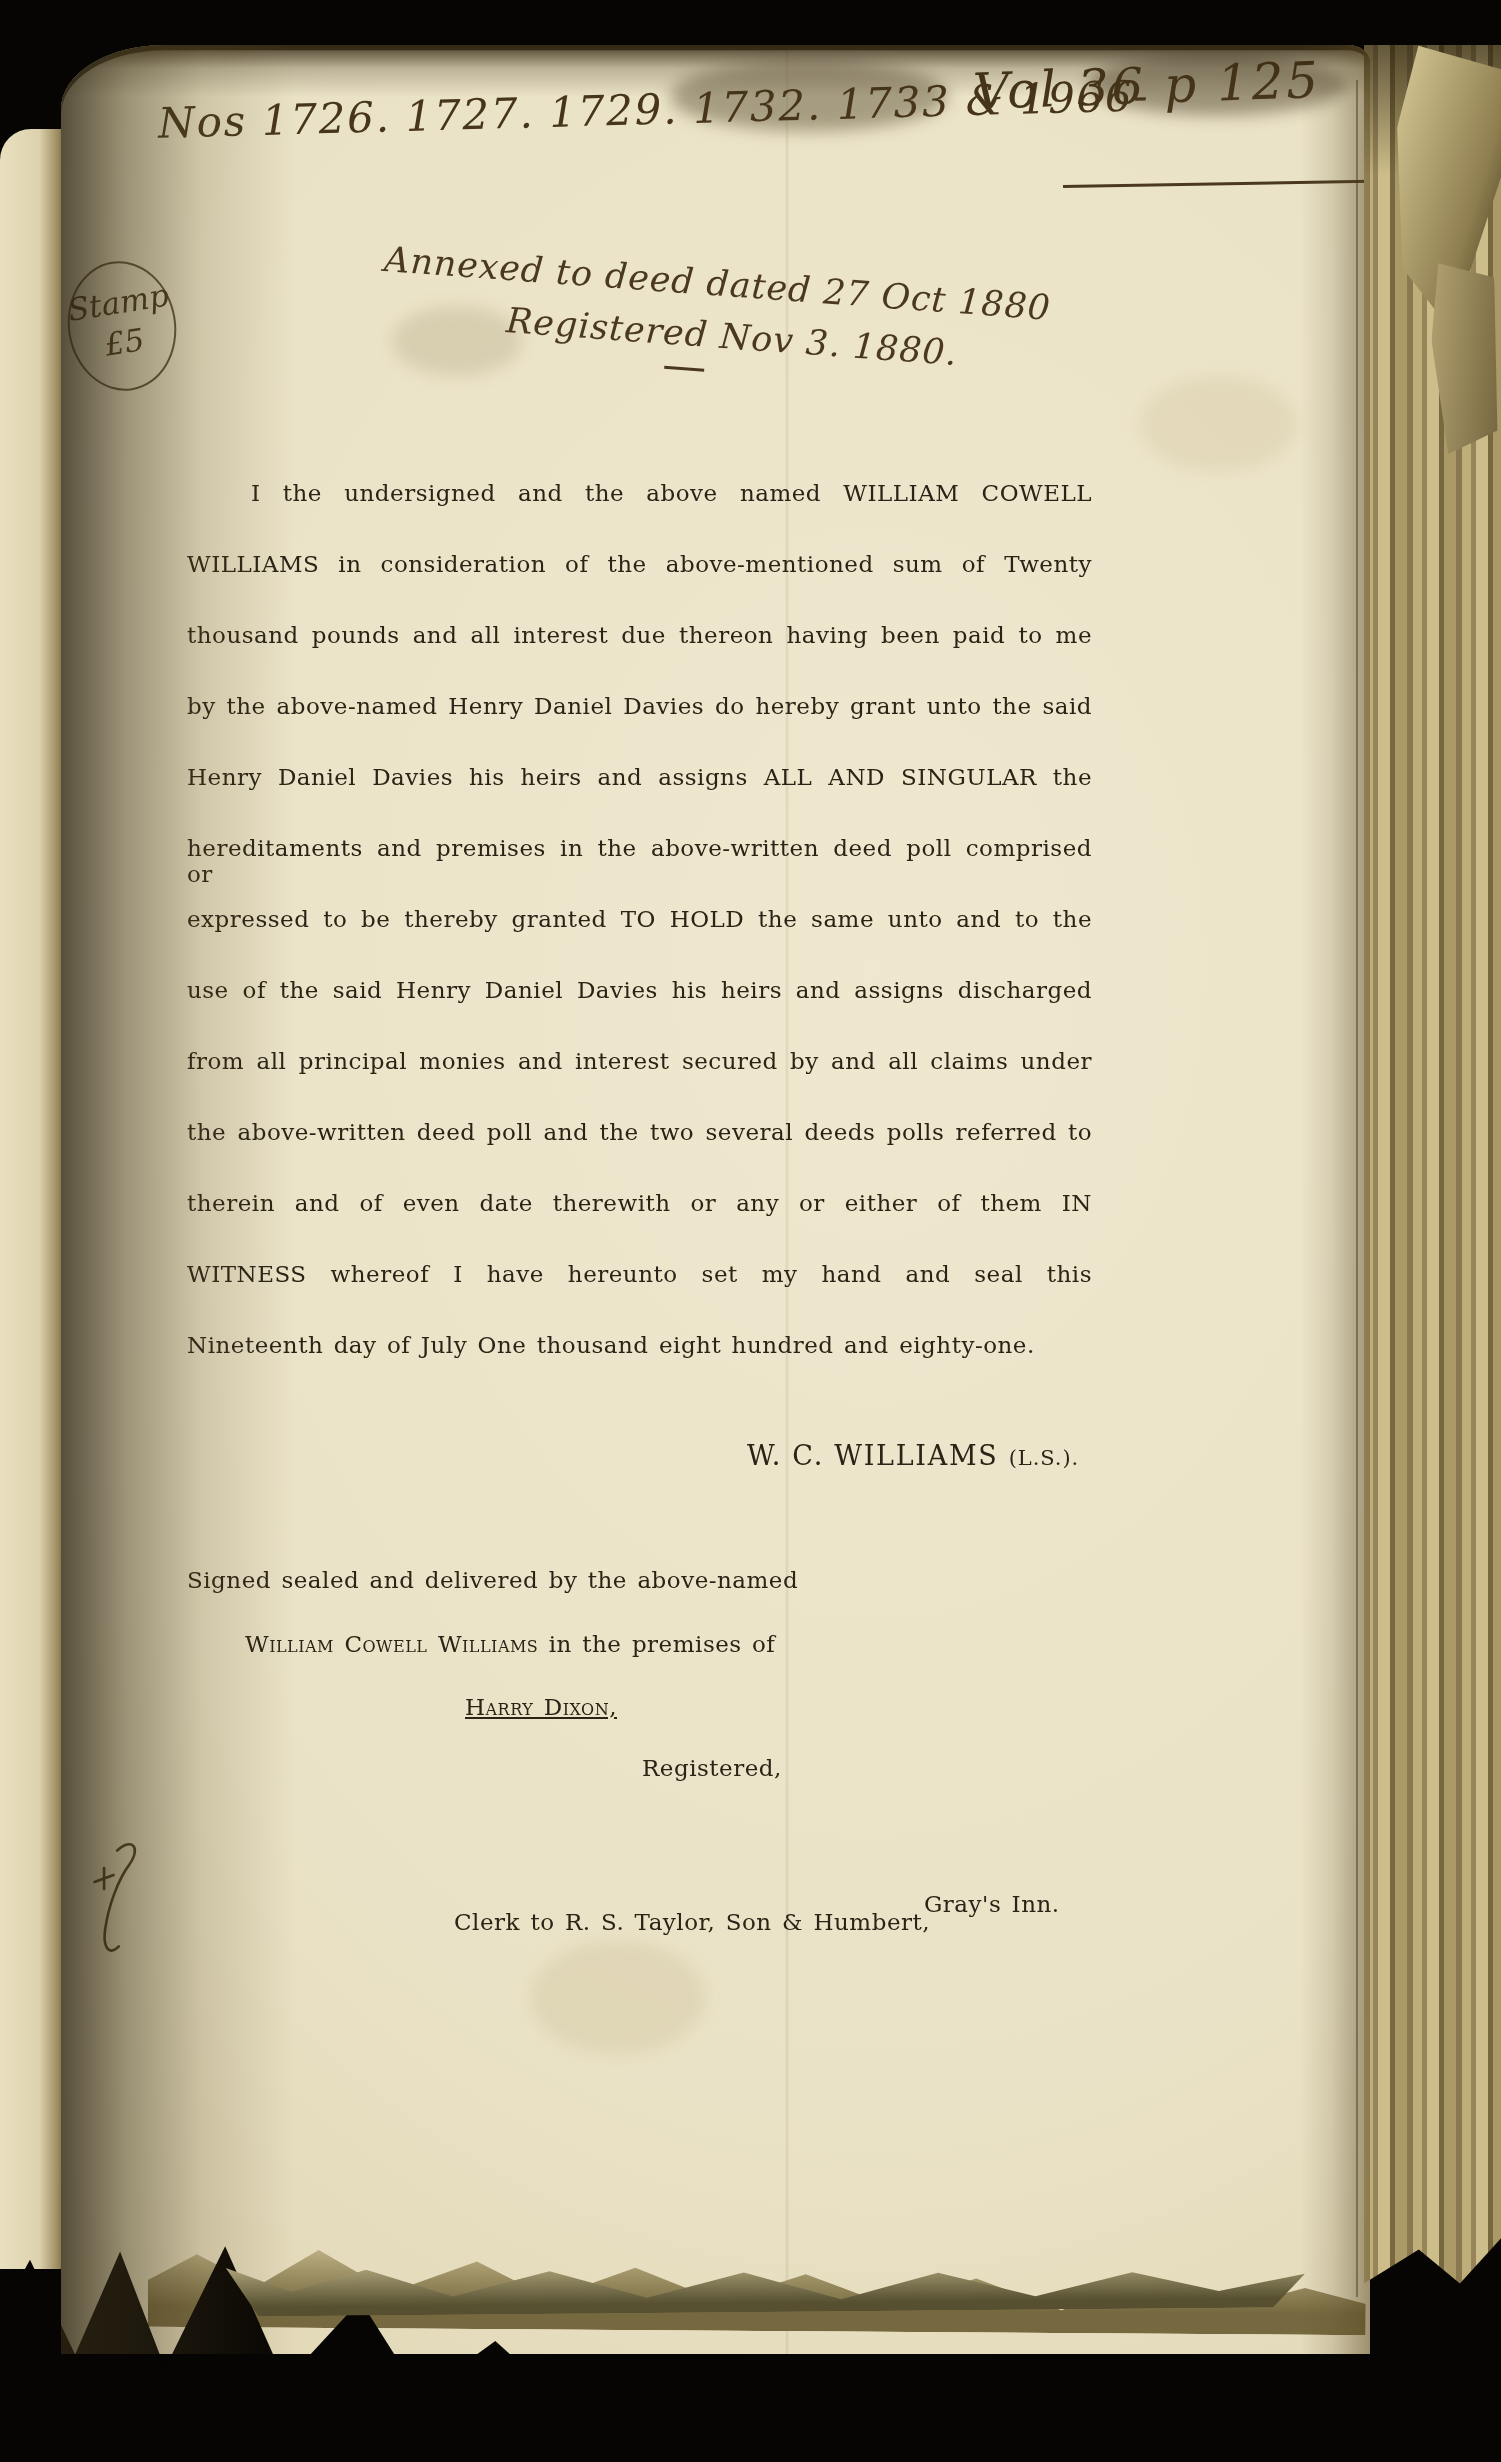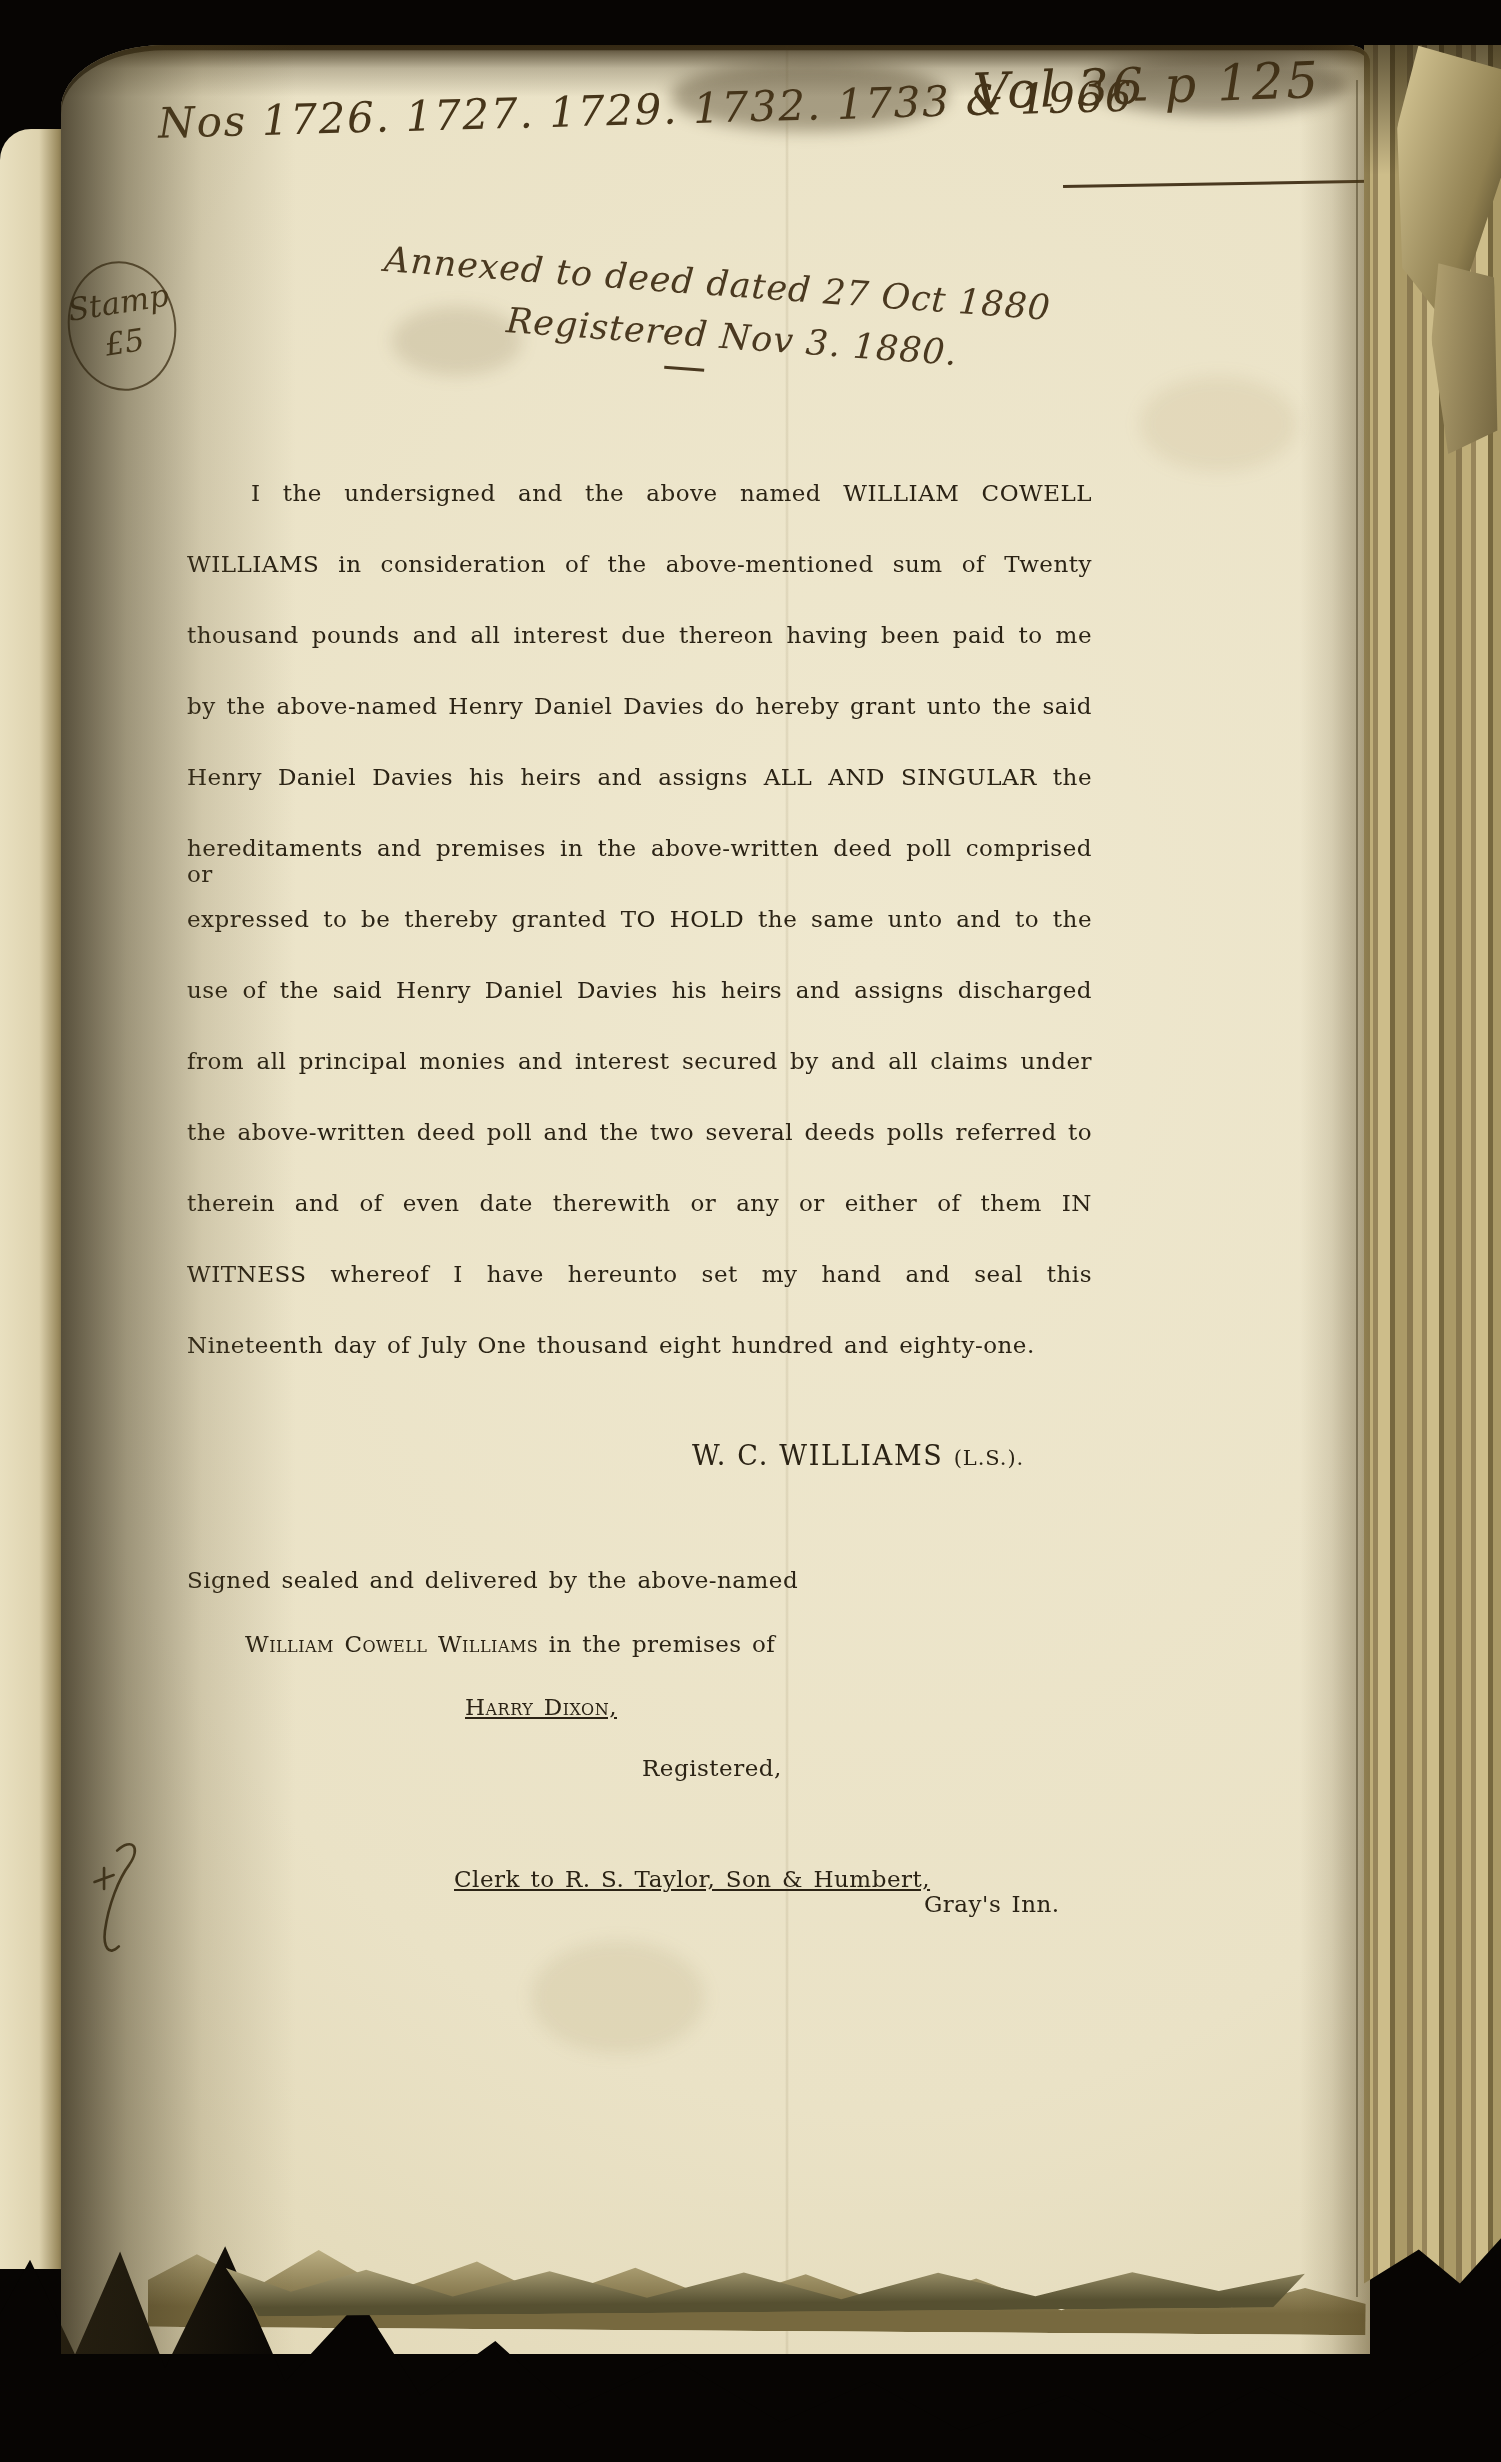--- a/index.html
+++ b/index.html
@@ -44,32 +44,32 @@
   .stamp{position:absolute;left:7px;top:216px;width:108px;height:130px;z-index:2;
     border:2.6px solid rgba(62,48,22,.8);border-radius:50%;transform:rotate(-9deg);
     font-style:italic;color:#46351a;text-align:center;padding-top:19px;box-sizing:border-box;}
   .stamp div{font-size:31px;line-height:40px;}
   
   .deed{position:absolute;left:126px;top:435px;width:905px;z-index:2;color:#2b2315;}
   .deed .line{font-size:23px;height:71px;letter-spacing:0.5px;word-spacing:2.6px;
     text-align:justify;text-align-last:justify;}
   .deed .indent{padding-left:64px;box-sizing:border-box;}
   .deed .last{text-align-last:left;}
-  .sig{position:absolute;left:631px;top:1395px;z-index:2;color:#2b2315;font-size:27px;
+  .sig{position:absolute;left:686px;top:1395px;z-index:2;color:#2b2315;font-size:27px;
     letter-spacing:1.7px;white-space:nowrap;text-align:right;}
   .sig .ls{font-size:21px;letter-spacing:0.9px;}
   
   .att{position:absolute;left:0;top:0;width:100%;height:100%;z-index:2;color:#2b2315;}
   .att div{position:absolute;font-size:23px;letter-spacing:0.5px;word-spacing:2.6px;white-space:nowrap;}
   .att .sc{font-variant:small-caps;}
   .l1{left:126px;top:1522px;}
   .l2{left:184px;top:1586px;}
   .l3{left:404px;top:1649px;text-decoration:underline;}
   .l4{left:581px;top:1710px;}
-  .l5{left:393px;top:1821px;text-decoration:underline;}
+  .l5{left:393px;top:1864px;}
   .l6{left:863px;top:1830px;margin-top:16px;}
   .mark{position:absolute;left:22.6px;top:1790px;z-index:2;}
   
   .edge-stack{position:absolute;left:1364px;top:45px;width:137px;height:2261px;z-index:2;
     background:
       linear-gradient(180deg, rgba(28,20,6,.6) 0%, rgba(28,20,6,0) 130px),
       repeating-linear-gradient(90deg,#bfae79 0 8.7px,#97855a 8.7px 14px,#cdbd8a 14px 26px,#77683f 26px 31px,#ab9a67 31px 43px,#8a7950 43px 49px);
     clip-path:polygon(0 0,100% 0,100% 97%,70% 99%,40% 97.5%,0 99%);}
   .flap{position:absolute;z-index:3;}
   .f1{left:1390px;top:50px;width:111px;height:278px;transform:rotate(7deg);

